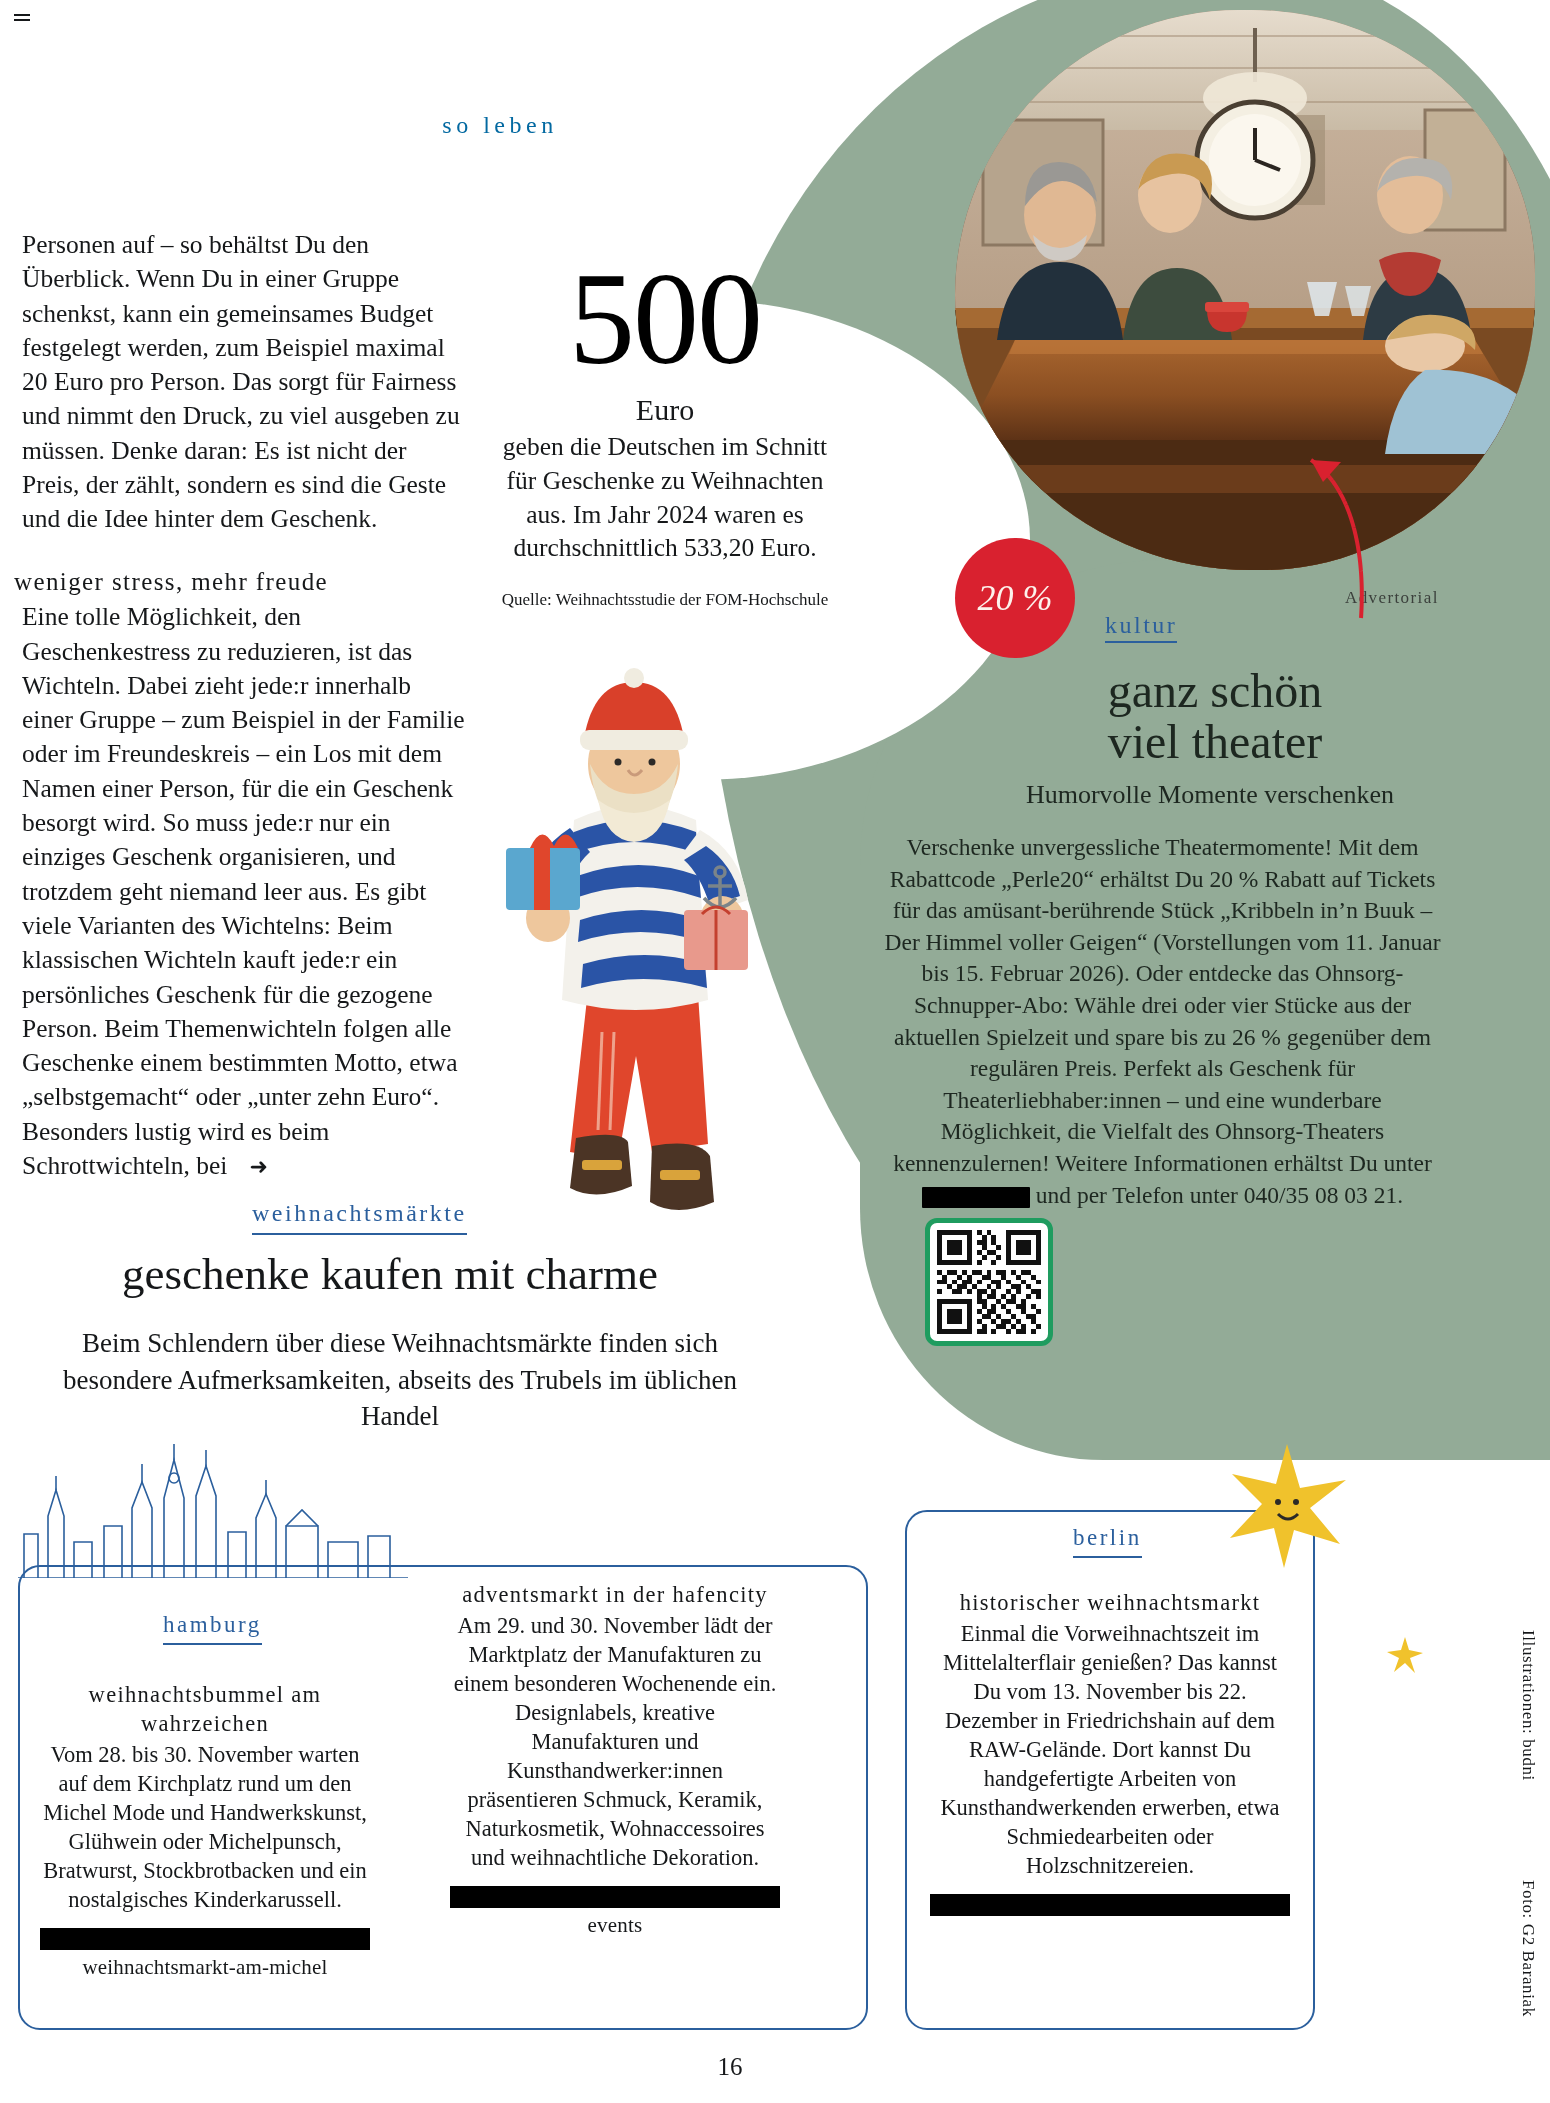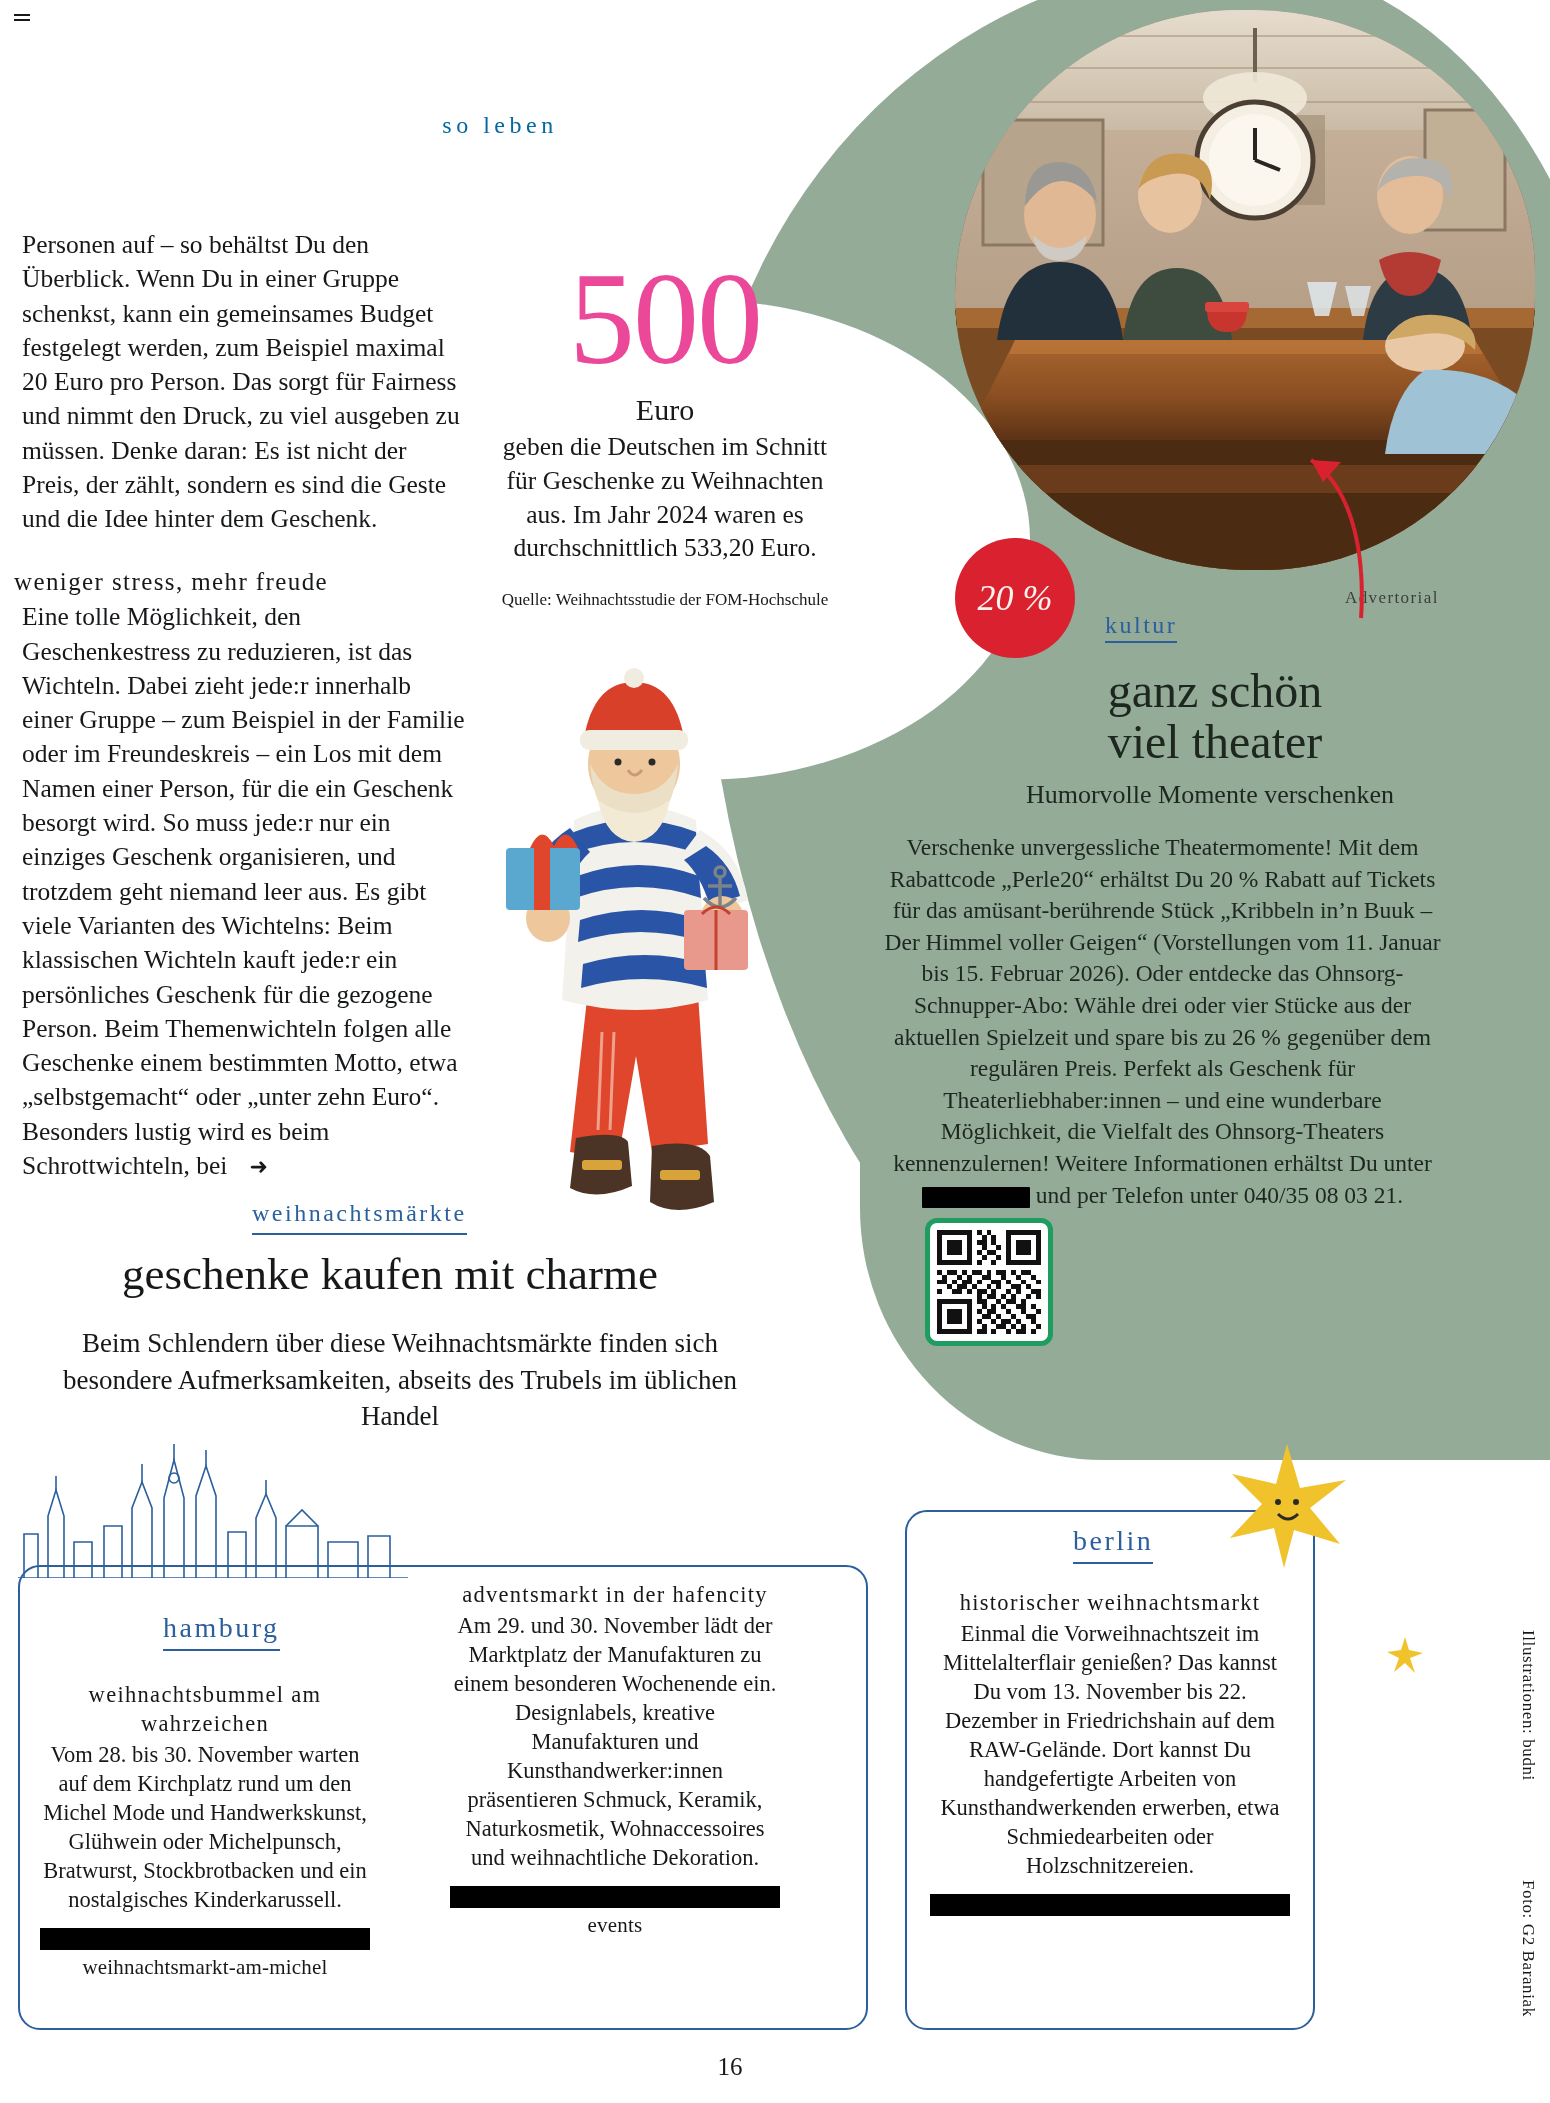--- a/index.html
+++ b/index.html
@@ -122,21 +122,21 @@
     position: absolute;
     top: 258px;
     left: 500px;
     width: 330px;
     text-align: center;
     z-index: 5;
   }
   .bignum {
     font-size: 132px;
     line-height: 0.92;
-    color: #ec4899;
+    color: #000000;
     letter-spacing: -2px;
   }
   .bignum-unit {
     font-size: 30px;
     margin-top: 14px;
     line-height: 1.1;
   }
   .bignum-desc {
     font-size: 25.5px;
     line-height: 1.32;
@@ -321,21 +321,21 @@
     height: 465px;
   }
   .box-berlin {
     top: 1510px;
     left: 905px;
     width: 410px;
     height: 520px;
   }
   .city-label {
     position: absolute;
-    font-size: 28px;
+    font-size: 23px;
     letter-spacing: 2.5px;
     color: #2b5f9d;
     border-bottom: 2.5px solid #2b5f9d;
     padding-bottom: 5px;
     z-index: 7;
   }
   .label-hamburg { top: 1612px; left: 163px; }
   .label-berlin  { top: 1525px; left: 1073px; }
 
   .box-col {

